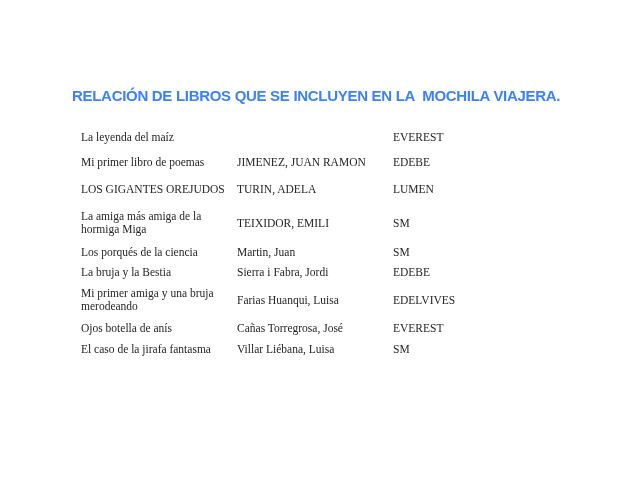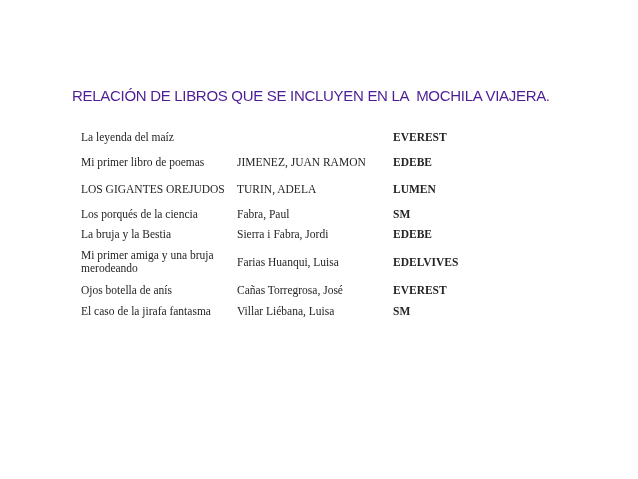--- a/index.html
+++ b/index.html
@@ -9,45 +9,45 @@
     height:479px;
     background:#ffffff;
     overflow:hidden;
   }
   .doc-title{
     position:absolute;
     left:72px;
     top:41px;
     width:540px;
     font-family:"Liberation Sans", sans-serif;
-    font-weight:400;
+    font-weight:700;
     font-size:15px;
     line-height:22px;
     letter-spacing:-0.3px;
-    color:#4c1d95;
+    color:#3b82f6;
     white-space:pre-wrap;
   }
   table.books{
     position:absolute;
     left:81px;
     top:124px;
     border-collapse:collapse;
     table-layout:fixed;
     font-family:"Liberation Serif", serif;
     font-size:11.5px;
     color:#252525;
   }
   table.books td{
     vertical-align:middle;
     padding:0;
     line-height:13px;
   }
   td.c1{width:156px;padding-right:4px;}
   td.c2{width:156px;font-family:Liberation Serif, serif;}
-  td.c3{width:140px;font-weight:bold;}
+  td.c3{width:140px;}
   tr.h26{height:26px;}
   tr.h25{height:25px;}
   tr.h29{height:29px;}
   tr.h38{height:38px;}
   tr.h20{height:20px;}
   tr.h21{height:21px;}
   tr.h34{height:34px;}
   tr.h22{height:22px;}
 </style>
 </head>
@@ -69,23 +69,28 @@
       <tr class="h25">
         <td class="c1">Mi primer libro de poemas</td>
         <td class="c2">JIMENEZ, JUAN RAMON</td>
         <td class="c3">EDEBE</td>
       </tr>
       <tr class="h29">
         <td class="c1">LOS GIGANTES OREJUDOS</td>
         <td class="c2">TURIN, ADELA</td>
         <td class="c3">LUMEN</td>
       </tr>
+      <tr class="h38">
+        <td class="c1">La amiga más amiga de la hormiga Miga</td>
+        <td class="c2">TEIXIDOR, EMILI</td>
+        <td class="c3">SM</td>
+      </tr>
       <tr class="h20">
         <td class="c1">Los porqués de la ciencia</td>
-        <td class="c2">Fabra, Paul</td>
+        <td class="c2">Martin, Juan</td>
         <td class="c3">SM</td>
       </tr>
       <tr class="h21">
         <td class="c1">La bruja y la Bestia</td>
         <td class="c2">Sierra i Fabra, Jordi</td>
         <td class="c3">EDEBE</td>
       </tr>
       <tr class="h34">
         <td class="c1">Mi primer amiga y una bruja merodeando</td>
         <td class="c2">Farias Huanqui, Luisa</td>

